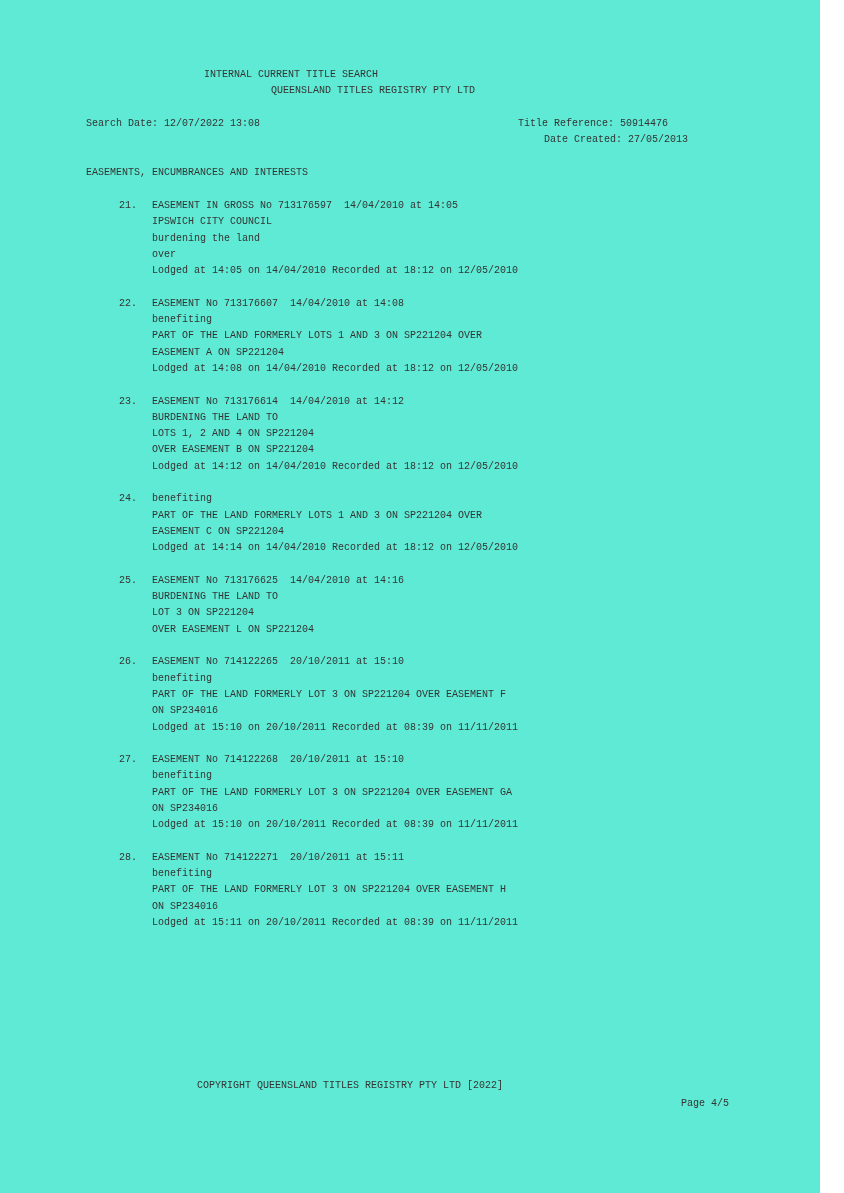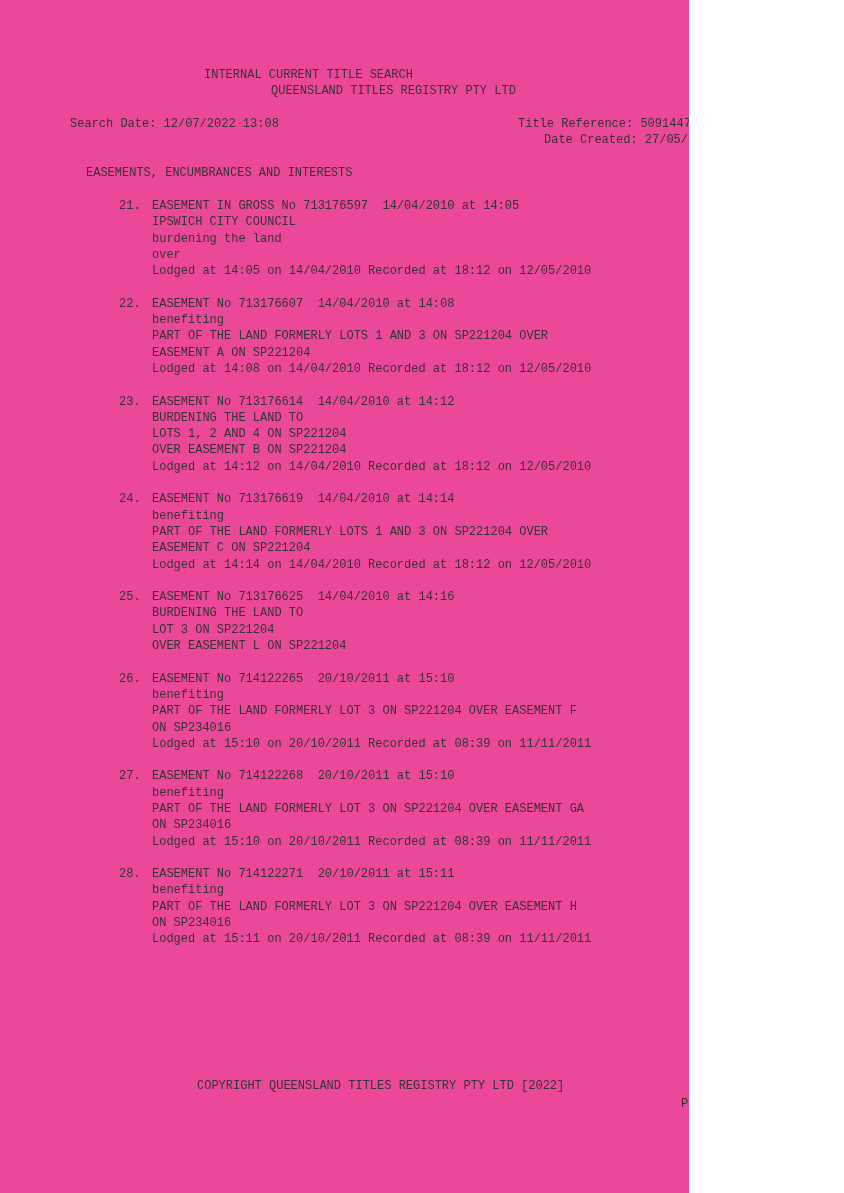--- a/index.html
+++ b/index.html
@@ -2,36 +2,36 @@
 <html><head>
 <meta charset="utf-8">
 <style>
   html, body {
     margin: 0;
     padding: 0;
     background: #ffffff;
   }
   .doc {
     position: relative;
-    width: 689px;
+    width: 820px;
     height: 1193px;
-    background: #ec4899;
+    background: #5eead4;
     font-family: "Liberation Mono", "DejaVu Sans Mono", monospace;
-    font-size: 12px;
+    font-size: 10px;
     line-height: 16.3px;
     color: #343434;
     overflow: hidden;
   }
   .line {
     position: absolute;
     white-space: pre;
   }
   .title1       { left: 204px; top: 67px;  }
   .title2       { left: 271px; top: 83px;  }
-  .search-date  { left: 70px;  top: 116px; }
+  .search-date  { left: 86px;  top: 116px; }
   .title-ref    { left: 518px; top: 116px; }
   .date-created { left: 544px; top: 132px; text-align: right; }
   .section-heading { left: 86px; top: 165px; }
   .entries {
     position: absolute;
     left: 86px;
     top: 198px;
     width: 720px;
   }
   .entry {
@@ -58,21 +58,21 @@
   <div class="line search-date">Search Date: 12/07/2022 13:08</div>
   <div class="line title-ref">Title Reference: 50914476</div>
   <div class="line date-created">Date Created: 27/05/2013</div>
 
   <div class="line section-heading">EASEMENTS, ENCUMBRANCES AND INTERESTS</div>
 
   <div id="entries" class="entries">
       <div class="entry"><span class="num">21.</span><div class="eline">EASEMENT IN GROSS No 713176597  14/04/2010 at 14:05</div><div class="eline">IPSWICH CITY COUNCIL</div><div class="eline">burdening the land</div><div class="eline">over</div><div class="eline">Lodged at 14:05 on 14/04/2010 Recorded at 18:12 on 12/05/2010</div></div>
       <div class="entry"><span class="num">22.</span><div class="eline">EASEMENT No 713176607  14/04/2010 at 14:08</div><div class="eline">benefiting</div><div class="eline">PART OF THE LAND FORMERLY LOTS 1 AND 3 ON SP221204 OVER</div><div class="eline">EASEMENT A ON SP221204</div><div class="eline">Lodged at 14:08 on 14/04/2010 Recorded at 18:12 on 12/05/2010</div></div>
       <div class="entry"><span class="num">23.</span><div class="eline">EASEMENT No 713176614  14/04/2010 at 14:12</div><div class="eline">BURDENING THE LAND TO</div><div class="eline">LOTS 1, 2 AND 4 ON SP221204</div><div class="eline">OVER EASEMENT B ON SP221204</div><div class="eline">Lodged at 14:12 on 14/04/2010 Recorded at 18:12 on 12/05/2010</div></div>
-      <div class="entry"><span class="num">24.</span><div class="eline">EASEMENT No 713176619  14/04/2010 at 14:14</div><div class="eline">benefiting</div><div class="eline">PART OF THE LAND FORMERLY LOTS 1 AND 3 ON SP221204 OVER</div><div class="eline">EASEMENT C ON SP221204</div><div class="eline">Lodged at 14:14 on 14/04/2010 Recorded at 18:12 on 12/05/2010</div></div>
+      <div class="entry"><span class="num">24.</span><div class="eline">benefiting</div><div class="eline">PART OF THE LAND FORMERLY LOTS 1 AND 3 ON SP221204 OVER</div><div class="eline">EASEMENT C ON SP221204</div><div class="eline">Lodged at 14:14 on 14/04/2010 Recorded at 18:12 on 12/05/2010</div></div>
       <div class="entry"><span class="num">25.</span><div class="eline">EASEMENT No 713176625  14/04/2010 at 14:16</div><div class="eline">BURDENING THE LAND TO</div><div class="eline">LOT 3 ON SP221204</div><div class="eline">OVER EASEMENT L ON SP221204</div></div>
       <div class="entry"><span class="num">26.</span><div class="eline">EASEMENT No 714122265  20/10/2011 at 15:10</div><div class="eline">benefiting</div><div class="eline">PART OF THE LAND FORMERLY LOT 3 ON SP221204 OVER EASEMENT F</div><div class="eline">ON SP234016</div><div class="eline">Lodged at 15:10 on 20/10/2011 Recorded at 08:39 on 11/11/2011</div></div>
       <div class="entry"><span class="num">27.</span><div class="eline">EASEMENT No 714122268  20/10/2011 at 15:10</div><div class="eline">benefiting</div><div class="eline">PART OF THE LAND FORMERLY LOT 3 ON SP221204 OVER EASEMENT GA</div><div class="eline">ON SP234016</div><div class="eline">Lodged at 15:10 on 20/10/2011 Recorded at 08:39 on 11/11/2011</div></div>
       <div class="entry"><span class="num">28.</span><div class="eline">EASEMENT No 714122271  20/10/2011 at 15:11</div><div class="eline">benefiting</div><div class="eline">PART OF THE LAND FORMERLY LOT 3 ON SP221204 OVER EASEMENT H</div><div class="eline">ON SP234016</div><div class="eline">Lodged at 15:11 on 20/10/2011 Recorded at 08:39 on 11/11/2011</div></div>
     </div>
 
   <div class="line copyright">COPYRIGHT QUEENSLAND TITLES REGISTRY PTY LTD [2022]</div>
   <div class="line page-number">Page 4/5</div>
 </div>
 

